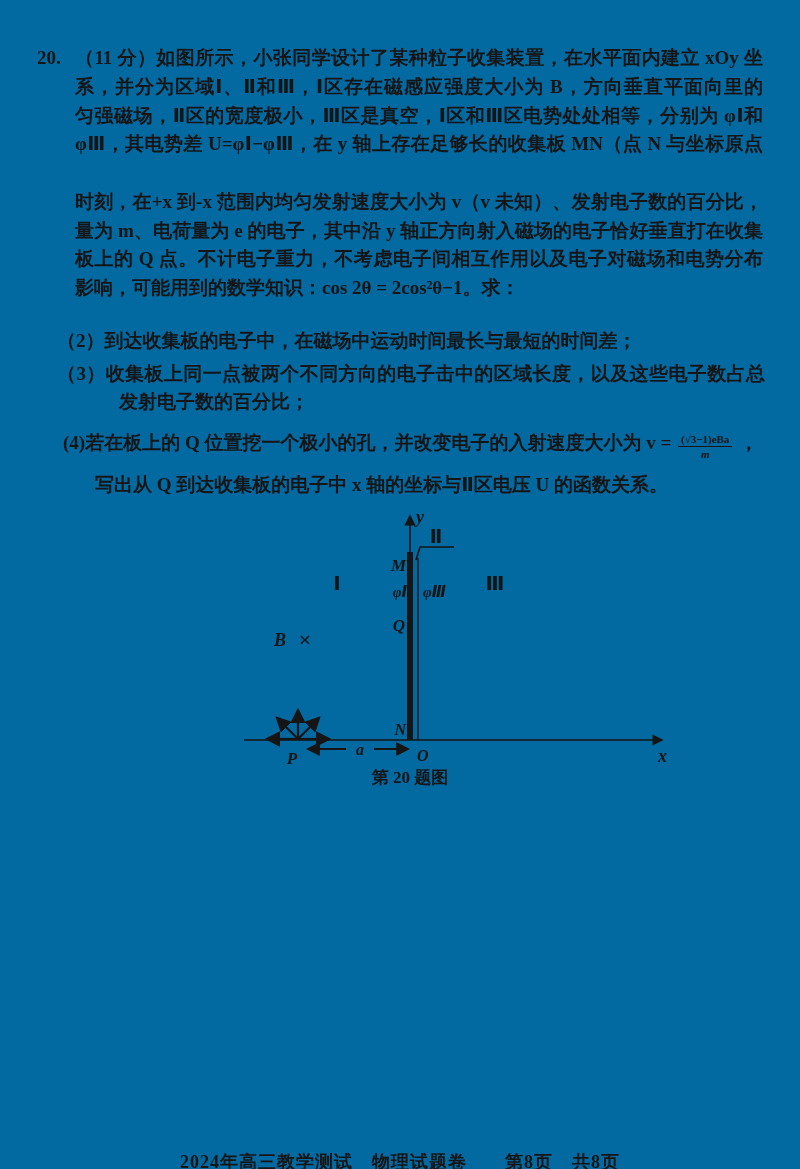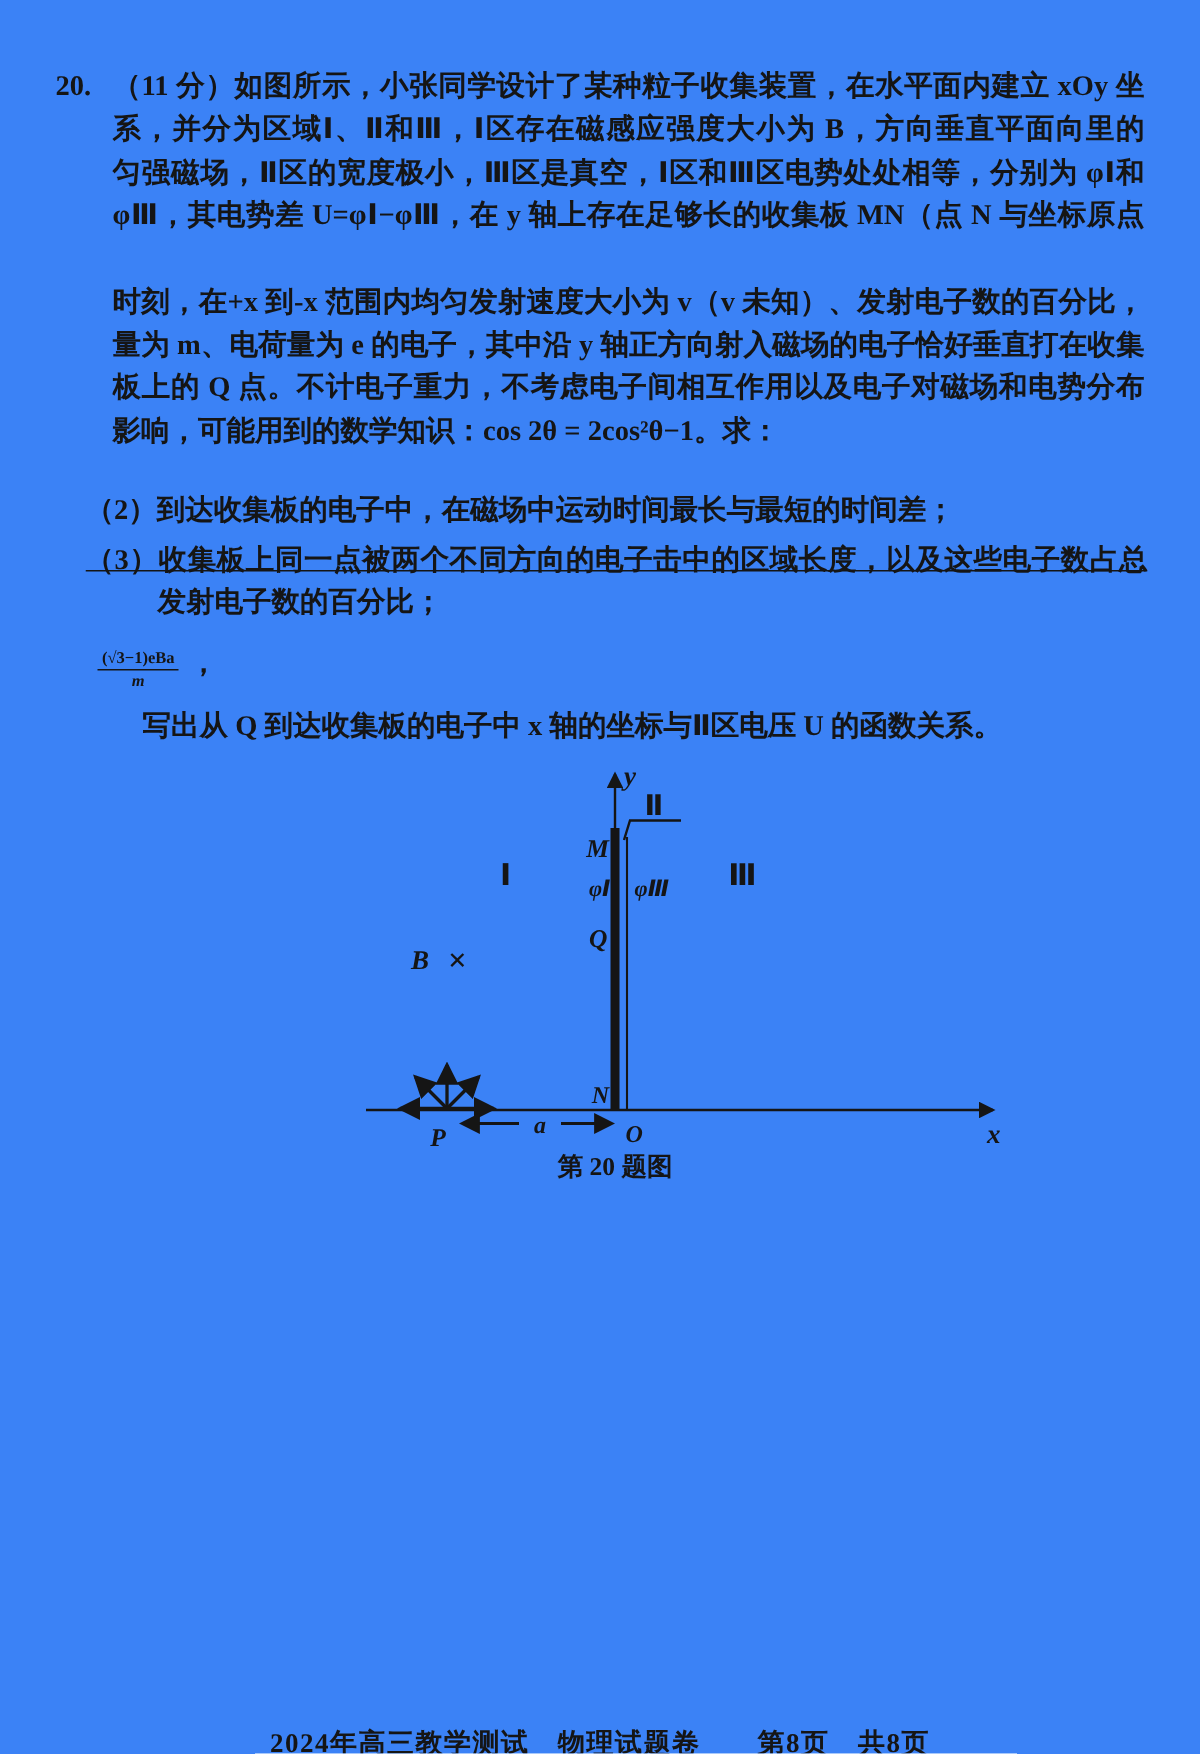--- a/index.html
+++ b/index.html
@@ -1,17 +1,17 @@
 <!DOCTYPE html>
 <html><head>
 <meta charset="utf-8">
 <style>
   html,body { margin:0; padding:0; background:#ffffff; }
   .page {
-    position:relative; width:800px; height:1169px; background:#3b82f6;
+    position:relative; width:800px; height:1169px; background:#0369a1;
     overflow:hidden; color:#151515;
     font-family:"Liberation Serif","DejaVu Sans",serif;
     font-weight:bold;
   }
   .pline {
     position:absolute; font-size:19px; line-height:29px; white-space:nowrap;
   }
   .just {
     white-space:normal; text-align:justify; text-align-last:justify;
     overflow:hidden; height:29px;
@@ -41,24 +41,25 @@
   <div class="pline just" style="left:75px; top:43px;  width:688px;">（11 分）如图所示，小张同学设计了某种粒子收集装置，在水平面内建立 xOy 坐标</div>
   <div class="pline just" style="left:75px; top:101px; width:688px;">匀强磁场，Ⅱ区的宽度极小，Ⅲ区是真空，Ⅰ区和Ⅲ区电势处处相等，分别为 φⅠ和</div>
   <div class="pline just" style="left:75px; top:72px;  width:688px;">系，并分为区域Ⅰ、Ⅱ和Ⅲ，Ⅰ区存在磁感应强度大小为 B，方向垂直平面向里的</div>
   <div class="pline just" style="left:75px; top:129px; width:688px;">φⅢ，其电势差 U=φⅠ−φⅢ，在 y 轴上存在足够长的收集板 MN（点 N 与坐标原点 O</div>
   <div class="pline just" style="left:75px; top:187px; width:688px;">时刻，在+x 到-x 范围内均匀发射速度大小为 v（v 未知）、发射电子数的百分比，质</div>
   <div class="pline just" style="left:75px; top:216px; width:688px;">量为 m、电荷量为 e 的电子，其中沿 y 轴正方向射入磁场的电子恰好垂直打在收集</div>
   <div class="pline just" style="left:75px; top:244px; width:688px;">板上的 Q 点。不计电子重力，不考虑电子间相互作用以及电子对磁场和电势分布的</div>
   <div class="pline" style="left:75px; top:273px;">影响，可能用到的数学知识：cos 2θ = 2cos²θ−1。求：</div>
 
   <div class="pline" style="left:57px; top:326px;">（2）到达收集板的电子中，在磁场中运动时间最长与最短的时间差；</div>
-  <div class="pline just" style="left:57px; top:359px; width:708px;text-decoration:underline;">（3）收集板上同一点被两个不同方向的电子击中的区域长度，以及这些电子数占总</div>
-  <div class="pline" style="left:105px; top:387px;">发射电子数的百分比；</div>
+  <div class="pline just" style="left:57px; top:359px; width:708px;">（3）收集板上同一点被两个不同方向的电子击中的区域长度，以及这些电子数占总</div>
+  <div class="pline" style="left:119px; top:387px;">发射电子数的百分比；</div>
 
   <div class="pline" style="left:63px; top:428px;">
+    <span>(4)若在板上的 Q 位置挖一个极小的孔，并改变电子的入射速度大小为 v =</span>
     <span class="frac"><span class="num">(√3−1)eBa</span><span class="den it">m</span></span>
     <span>，</span>
   </div>
   <div class="pline" style="left:95px; top:470px;">写出从 Q 到达收集板的电子中 x 轴的坐标与Ⅱ区电压 U 的函数关系。</div>
 
   <svg class="figure" width="440" height="292" viewBox="0 0 440 292">
     <defs>
       <marker id="ah" viewBox="0 0 10 10" refX="8.5" refY="5" markerWidth="7" markerHeight="7" orient="auto-start-reverse">
         <path d="M0 0 L10 5 L0 10 Z" fill="#151515"></path>
       </marker>

